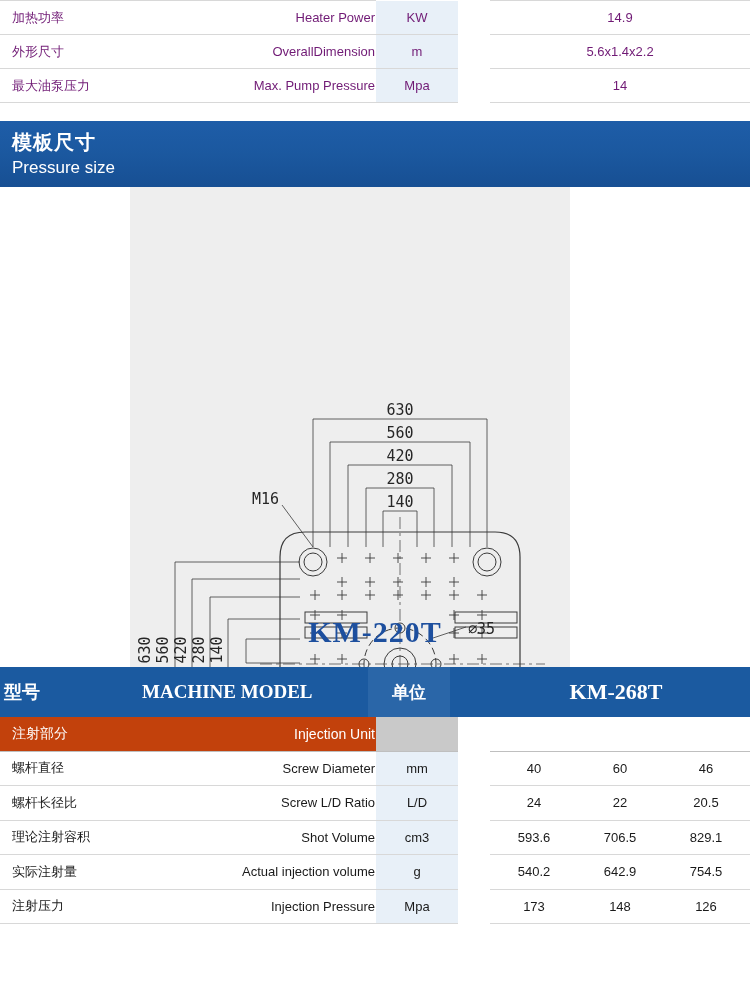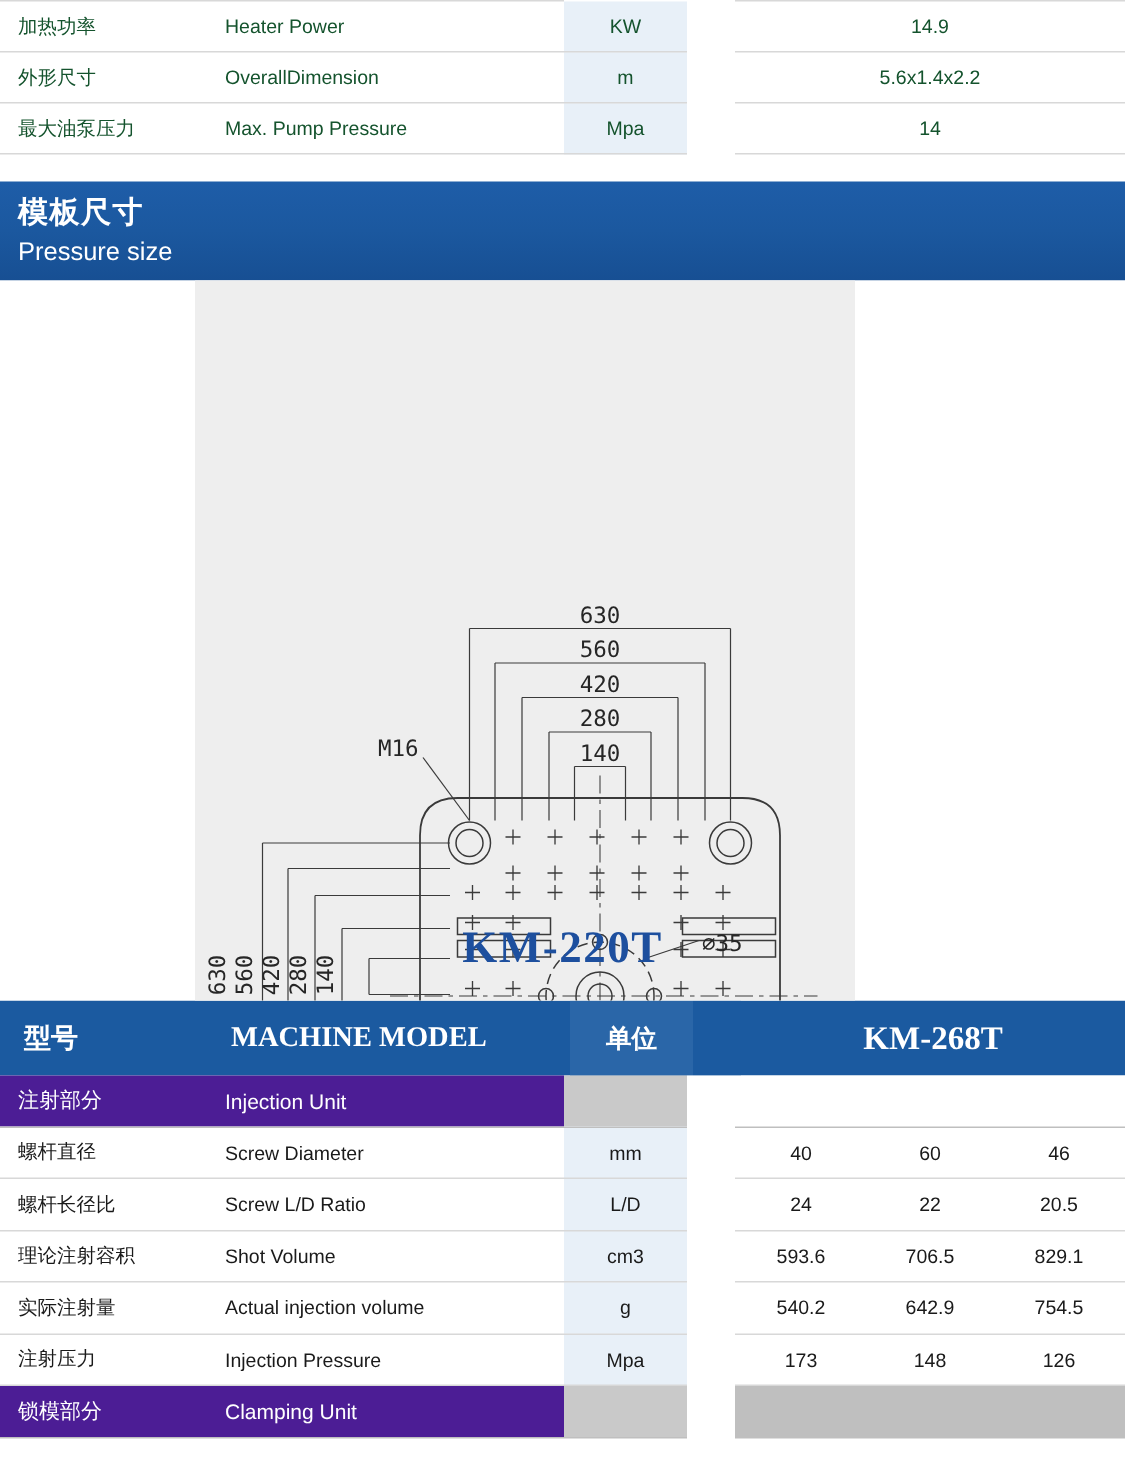--- a/index.html
+++ b/index.html
@@ -19,24 +19,24 @@
   .top-table {
     width: 750px;
     border-collapse: collapse;
     table-layout: fixed;
   }
   .top-table td {
     height: 31px;
     vertical-align: middle;
     border-bottom: 1px solid #d8d8d8;
     font-size: 13px;
-    color: #14532d;
+    color: #701a75;
   }
   .col-cn { width: 125px; padding-left: 12px; }
-  .col-en { width: 225px; padding-left: 12px; font-size: 13.5px; }
+  .col-en { width: 225px; padding-left: 12px; font-size: 13.5px; text-align: right; }
   .col-unit {
     width: 80px;
     background: #e8f0f8;
     text-align: center;
     font-size: 13.5px;
   }
   .col-gap { width: 30px; border-bottom: none !important; }
   .col-val {
     text-align: center;
     font-size: 13.5px;
@@ -107,21 +107,21 @@
     table-layout: fixed;
     background: #1b5aa0;
   }
   .model-header td {
     height: 48px;
     color: #ffffff;
     vertical-align: middle;
   }
   .mh-cn {
     width: 125px;
-    padding-left: 16px;
+    padding-left: 4px;
     font-size: 18px;
     font-weight: bold;
   }
   .mh-en {
     width: 225px;
     padding-left: 12px;
     font-size: 19px;
     font-weight: bold;
     font-family: "Liberation Serif", serif;
   }
@@ -155,21 +155,21 @@
   }
   .spec-table td.col-unit {
     background: #e8f0f8;
     border-bottom: 1px solid #d8d8d8;
   }
   .spec-table td.col-gap {
     background: #ffffff;
     border-bottom: none;
   }
   .spec-table tr.group td {
-    background: #4c1d95;
+    background: #c2410c;
     color: #ffffff;
     border-bottom: 1px solid #bfbfbf;
   }
   .spec-table tr.group td.col-cn,
   .spec-table tr.group td.col-en {
     font-size: 14px;
   }
   .spec-table tr.group td.col-unit {
     background: #c9c9c9;
   }
@@ -559,22 +559,15 @@
       <td class="col-gap"></td>
       <td class="col-val">
         <div class="valcell">
           <span>173</span>
           <span>148</span>
           <span>126</span>
         </div>
       </td>
     </tr>
 
-    <tr class="group">
-      <td class="col-cn">锁模部分</td>
-      <td class="col-en">Clamping Unit</td>
-      <td class="col-unit"></td>
-      <td class="col-gap"></td>
-      <td class="col-val"></td>
-    </tr>
 
   </tbody>
 </table>
 
 </body></html>

